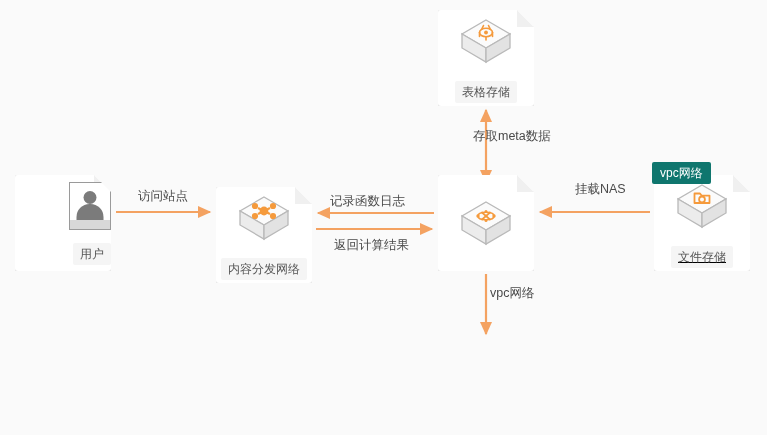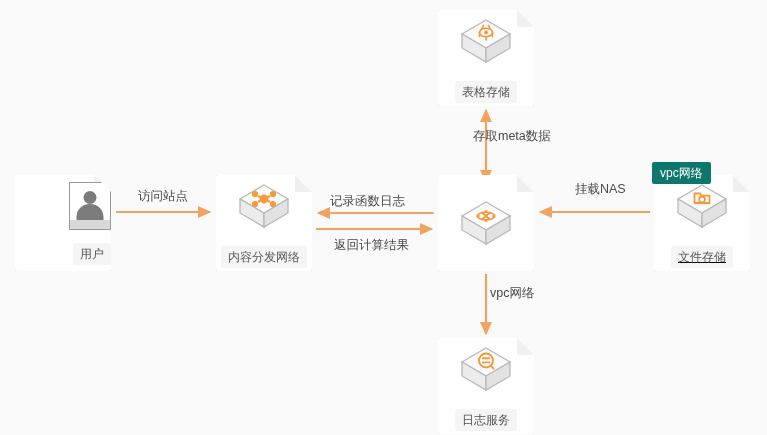--- a/index.html
+++ b/index.html
@@ -164,21 +164,21 @@
   <div class="node" style="left:15px; top:175px;align-items:flex-end;">
     <span class="fold"></span>
     <div class="avatar-frame">
       <span class="avatar-head"></span>
       <span class="avatar-body"></span>
       <span class="avatar-base"></span>
     </div>
     <div class="cap">用户</div>
   </div>
 
-  <div class="node" style="left:216px; top:175px;">
+  <div class="node" style="left:216px; top:187px;">
     <span class="fold"></span>
     <div class="ico">
       <svg viewBox="0 0 56 52" width="56" height="52" xmlns="http://www.w3.org/2000/svg">
         <polygon points="28,4 52,18 28,32 4,18" fill="#fbfbfb" stroke="#b9b9b9" stroke-width="1.3"></polygon>
         <polygon points="4,18 28,32 28,46 4,32" fill="#ececec" stroke="#b9b9b9" stroke-width="1.3"></polygon>
         <polygon points="52,18 52,32 28,46 28,32" fill="#e2e2e2" stroke="#b9b9b9" stroke-width="1.3"></polygon>
         <g fill="#f59a3c">
           <circle cx="28" cy="18" r="4.4"></circle>
           <circle cx="19" cy="13" r="3.1"></circle>
           <circle cx="37" cy="13" r="3.1"></circle>
@@ -232,37 +232,20 @@
           <path d="M24,12.6 L25.5,9.5"></path>
           <path d="M32,12.6 L30.5,9.5"></path>
           <path d="M28,21 L28,24"></path>
         </g>
         <circle cx="28" cy="16.5" r="1.9" fill="#f59a3c"></circle>
       </svg>
     </div>
     <div class="cap">表格存储</div>
   </div>
 
-  <div class="node" style="left:438px; top:338px;">
-    <span class="fold"></span>
-    <div class="ico">
-      <svg viewBox="0 0 56 52" width="56" height="52" xmlns="http://www.w3.org/2000/svg">
-        <polygon points="28,4 52,18 28,32 4,18" fill="#fbfbfb" stroke="#b9b9b9" stroke-width="1.3"></polygon>
-        <polygon points="4,18 28,32 28,46 4,32" fill="#ececec" stroke="#b9b9b9" stroke-width="1.3"></polygon>
-        <polygon points="52,18 52,32 28,46 28,32" fill="#e2e2e2" stroke="#b9b9b9" stroke-width="1.3"></polygon>
-        <g stroke="#f59a3c" stroke-width="1.9" fill="none" stroke-linecap="round">
-          <circle cx="28" cy="16.5" r="7"></circle>
-          <line x1="24.8" y1="14.2" x2="31.2" y2="14.2"></line>
-          <line x1="24.8" y1="18.4" x2="31.2" y2="18.4"></line>
-          <path d="M32.6,21.4 L35.5,24.6"></path>
-        </g>
-      </svg>
-    </div>
-    <div class="cap">日志服务</div>
-  </div>
 
   <div class="vpc-badge" style="left:652px; top:162px;">vpc网络</div>
 
   <div class="node" style="left:654px; top:175px;text-decoration:underline;">
     <span class="fold"></span>
     <div class="ico">
       <svg viewBox="0 0 56 52" width="56" height="52" xmlns="http://www.w3.org/2000/svg">
         <polygon points="28,4 52,18 28,32 4,18" fill="#fbfbfb" stroke="#b9b9b9" stroke-width="1.3"></polygon>
         <polygon points="4,18 28,32 28,46 4,32" fill="#ececec" stroke="#b9b9b9" stroke-width="1.3"></polygon>
         <polygon points="52,18 52,32 28,46 28,32" fill="#e2e2e2" stroke="#b9b9b9" stroke-width="1.3"></polygon>

